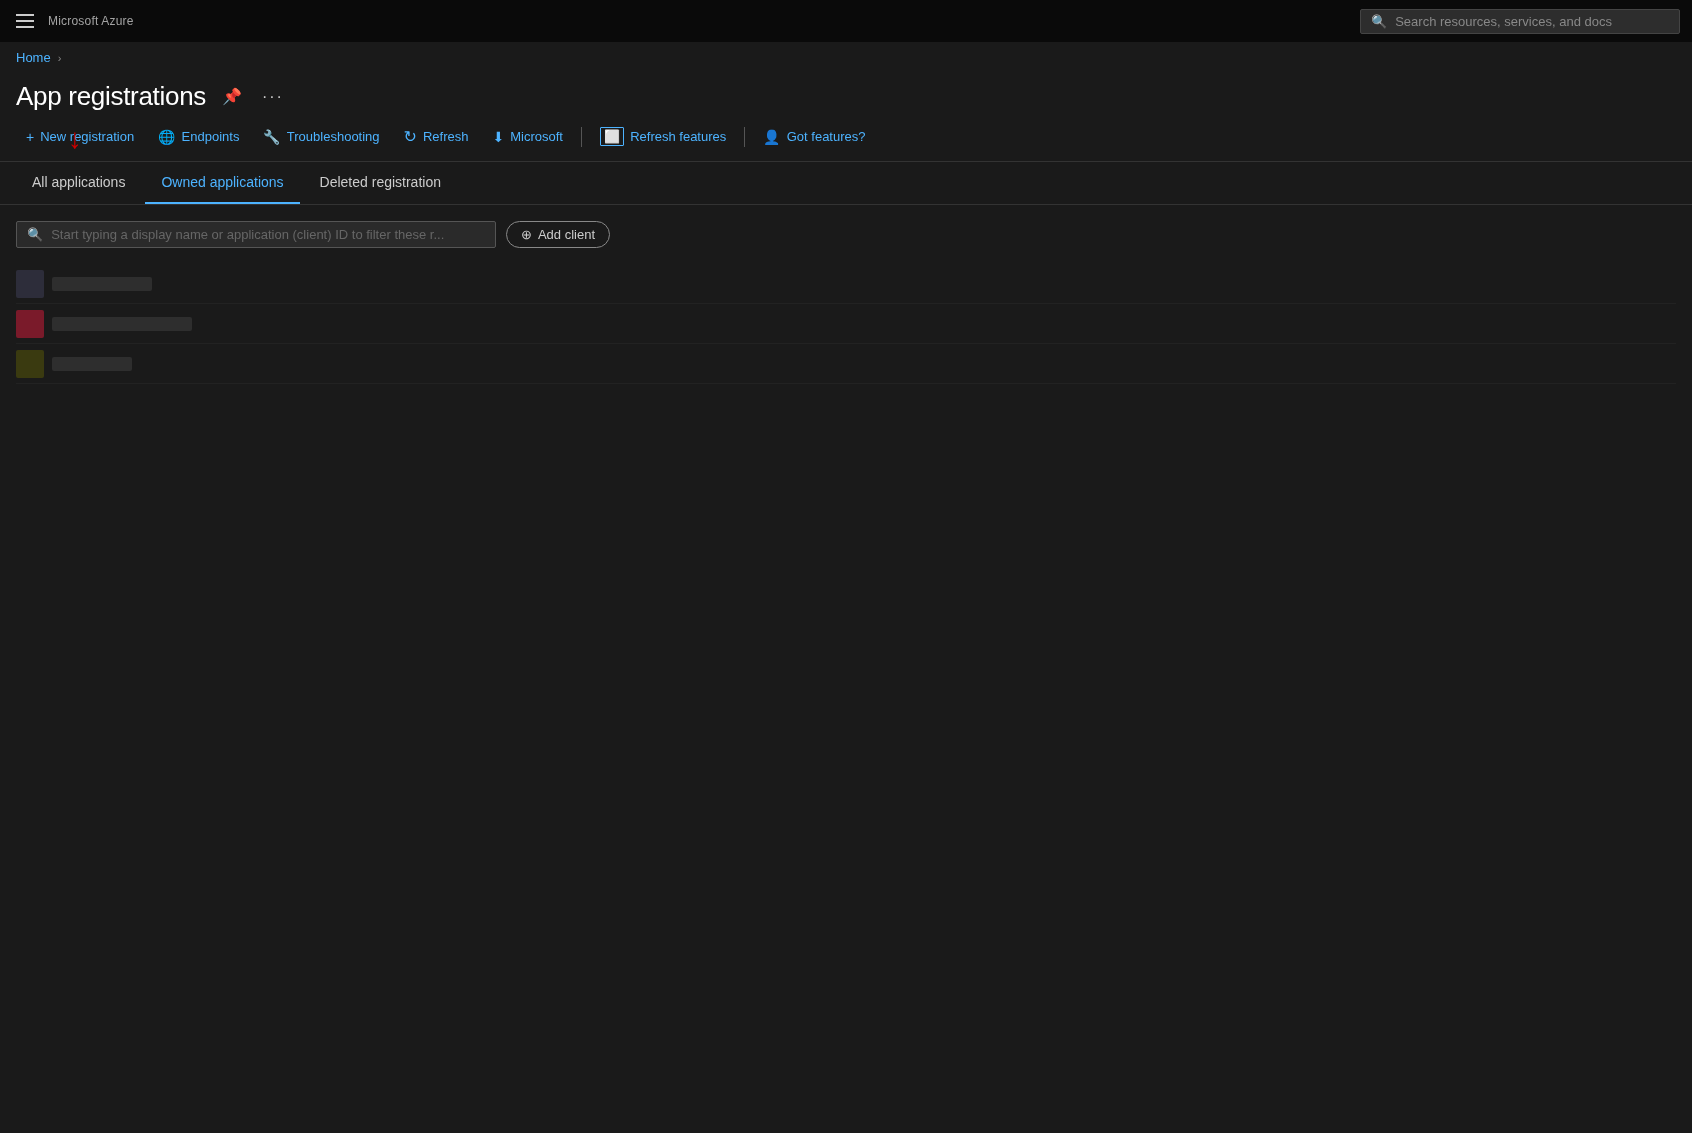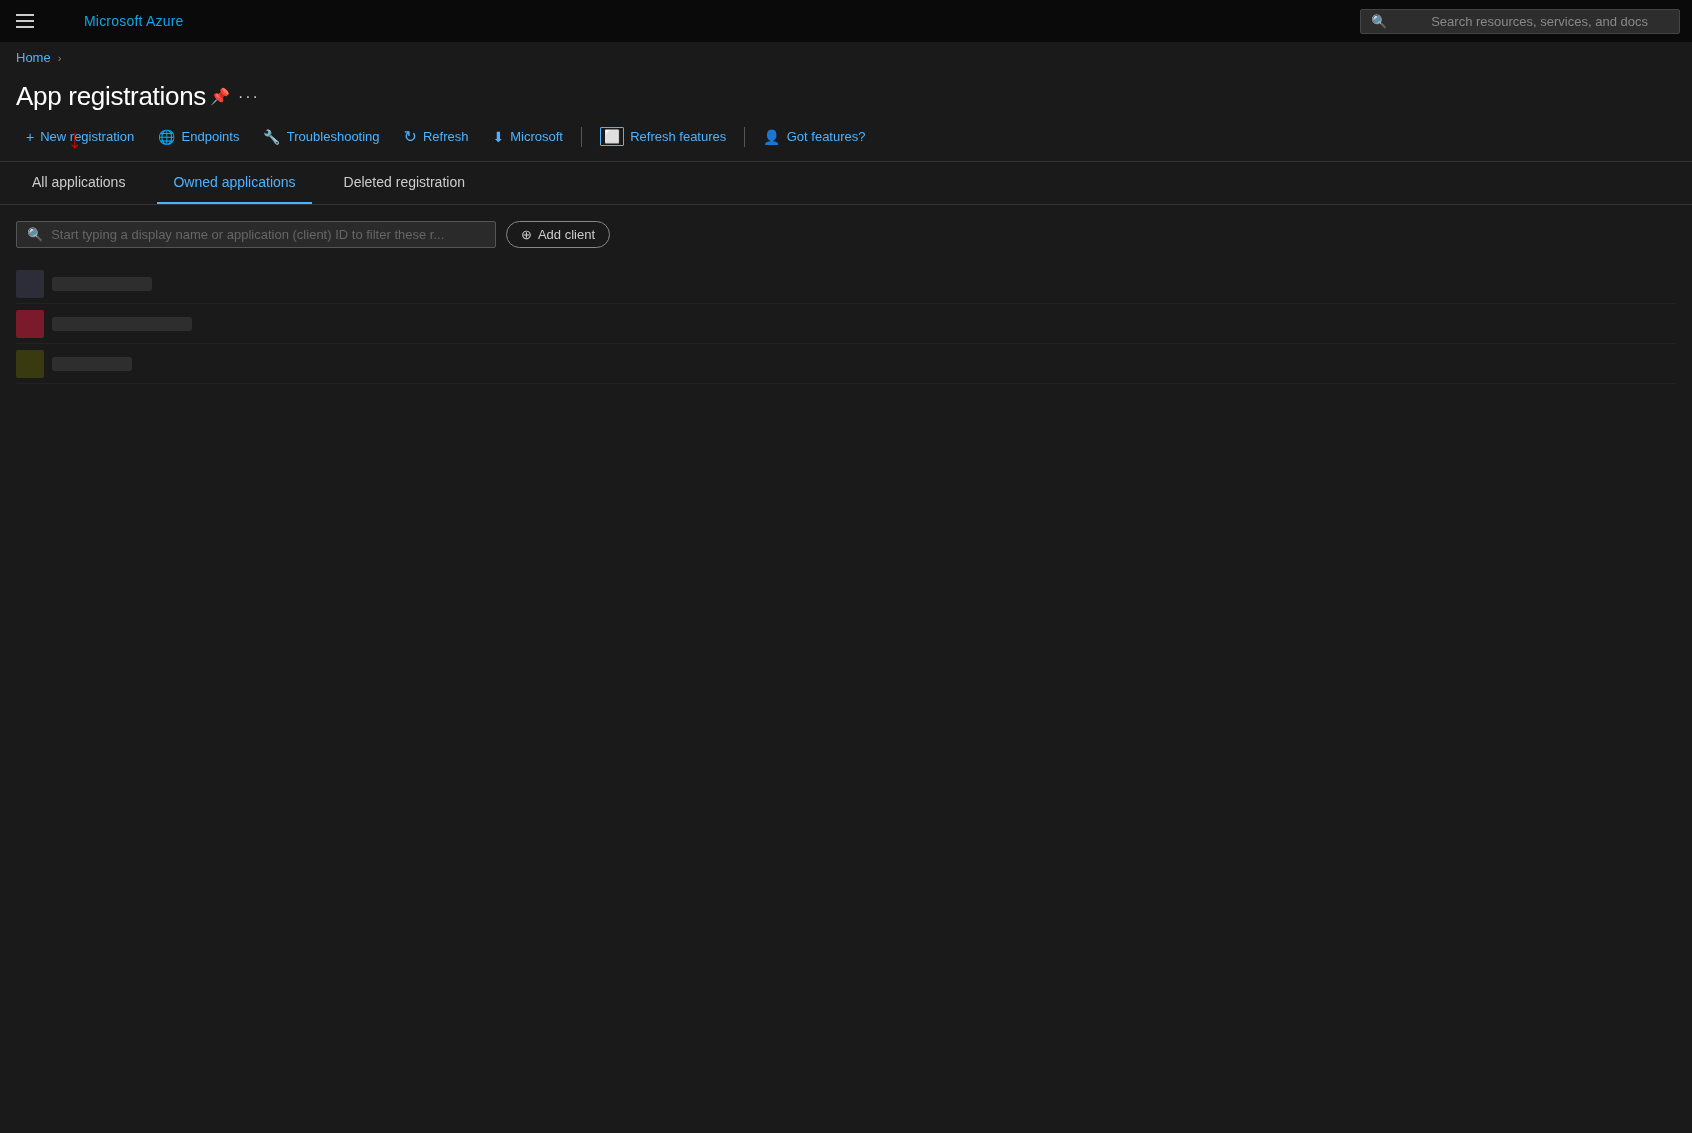--- a/index.html
+++ b/index.html
@@ -33,25 +33,24 @@
     }
 
     .hamburger-icon span {
       display: block;
       width: 18px;
       height: 2px;
       background: #ccc;
     }
 
     .brand-name {
-      color: #0ea5e9;
-      font-size: 14px;
+      color: #a3a3a3;
+      font-size: 12px;
       font-weight: 400;
       letter-spacing: 0.2px;
-      margin-left: 36px;
     }
 
     .top-bar-right {
       margin-left: auto;
     }
 
     .search-box {
       background-color: #2d2d2d;
       border: 1px solid #444;
       border-radius: 2px;
@@ -63,21 +62,20 @@
       cursor: text;
     }
 
     .search-box input {
       background: transparent;
       border: none;
       outline: none;
       color: #ccc;
       font-size: 13px;
       width: 100%;
-      margin-left: 36px;
     }
 
     .search-box input::placeholder {
       color: #888;
     }
 
     
     .breadcrumb {
       padding: 8px 16px;
       background-color: #1a1a1a;
@@ -96,20 +94,21 @@
     .breadcrumb-separator {
       color: #888;
       font-size: 11px;
     }
 
     
     .page-header {
       padding: 8px 16px 0 16px;
       display: flex;
       align-items: center;
+      gap: 12px;
       position: relative;
     }
 
     .page-title {
       font-size: 26px;
       font-weight: 300;
       color: #ffffff;
       letter-spacing: -0.3px;
     }
 
@@ -167,21 +166,21 @@
       background-color: #555;
       margin: 0 4px;
     }
 
     
     .tabs {
       display: flex;
       align-items: center;
       padding: 0 16px;
       border-bottom: 1px solid #333;
-      gap: 16px;
+      gap: 4px;
     }
 
     .tab {
       padding: 12px 16px;
       cursor: pointer;
       color: #ccc;
       font-size: 14px;
       border-bottom: 2px solid transparent;
       white-space: nowrap;
     }

